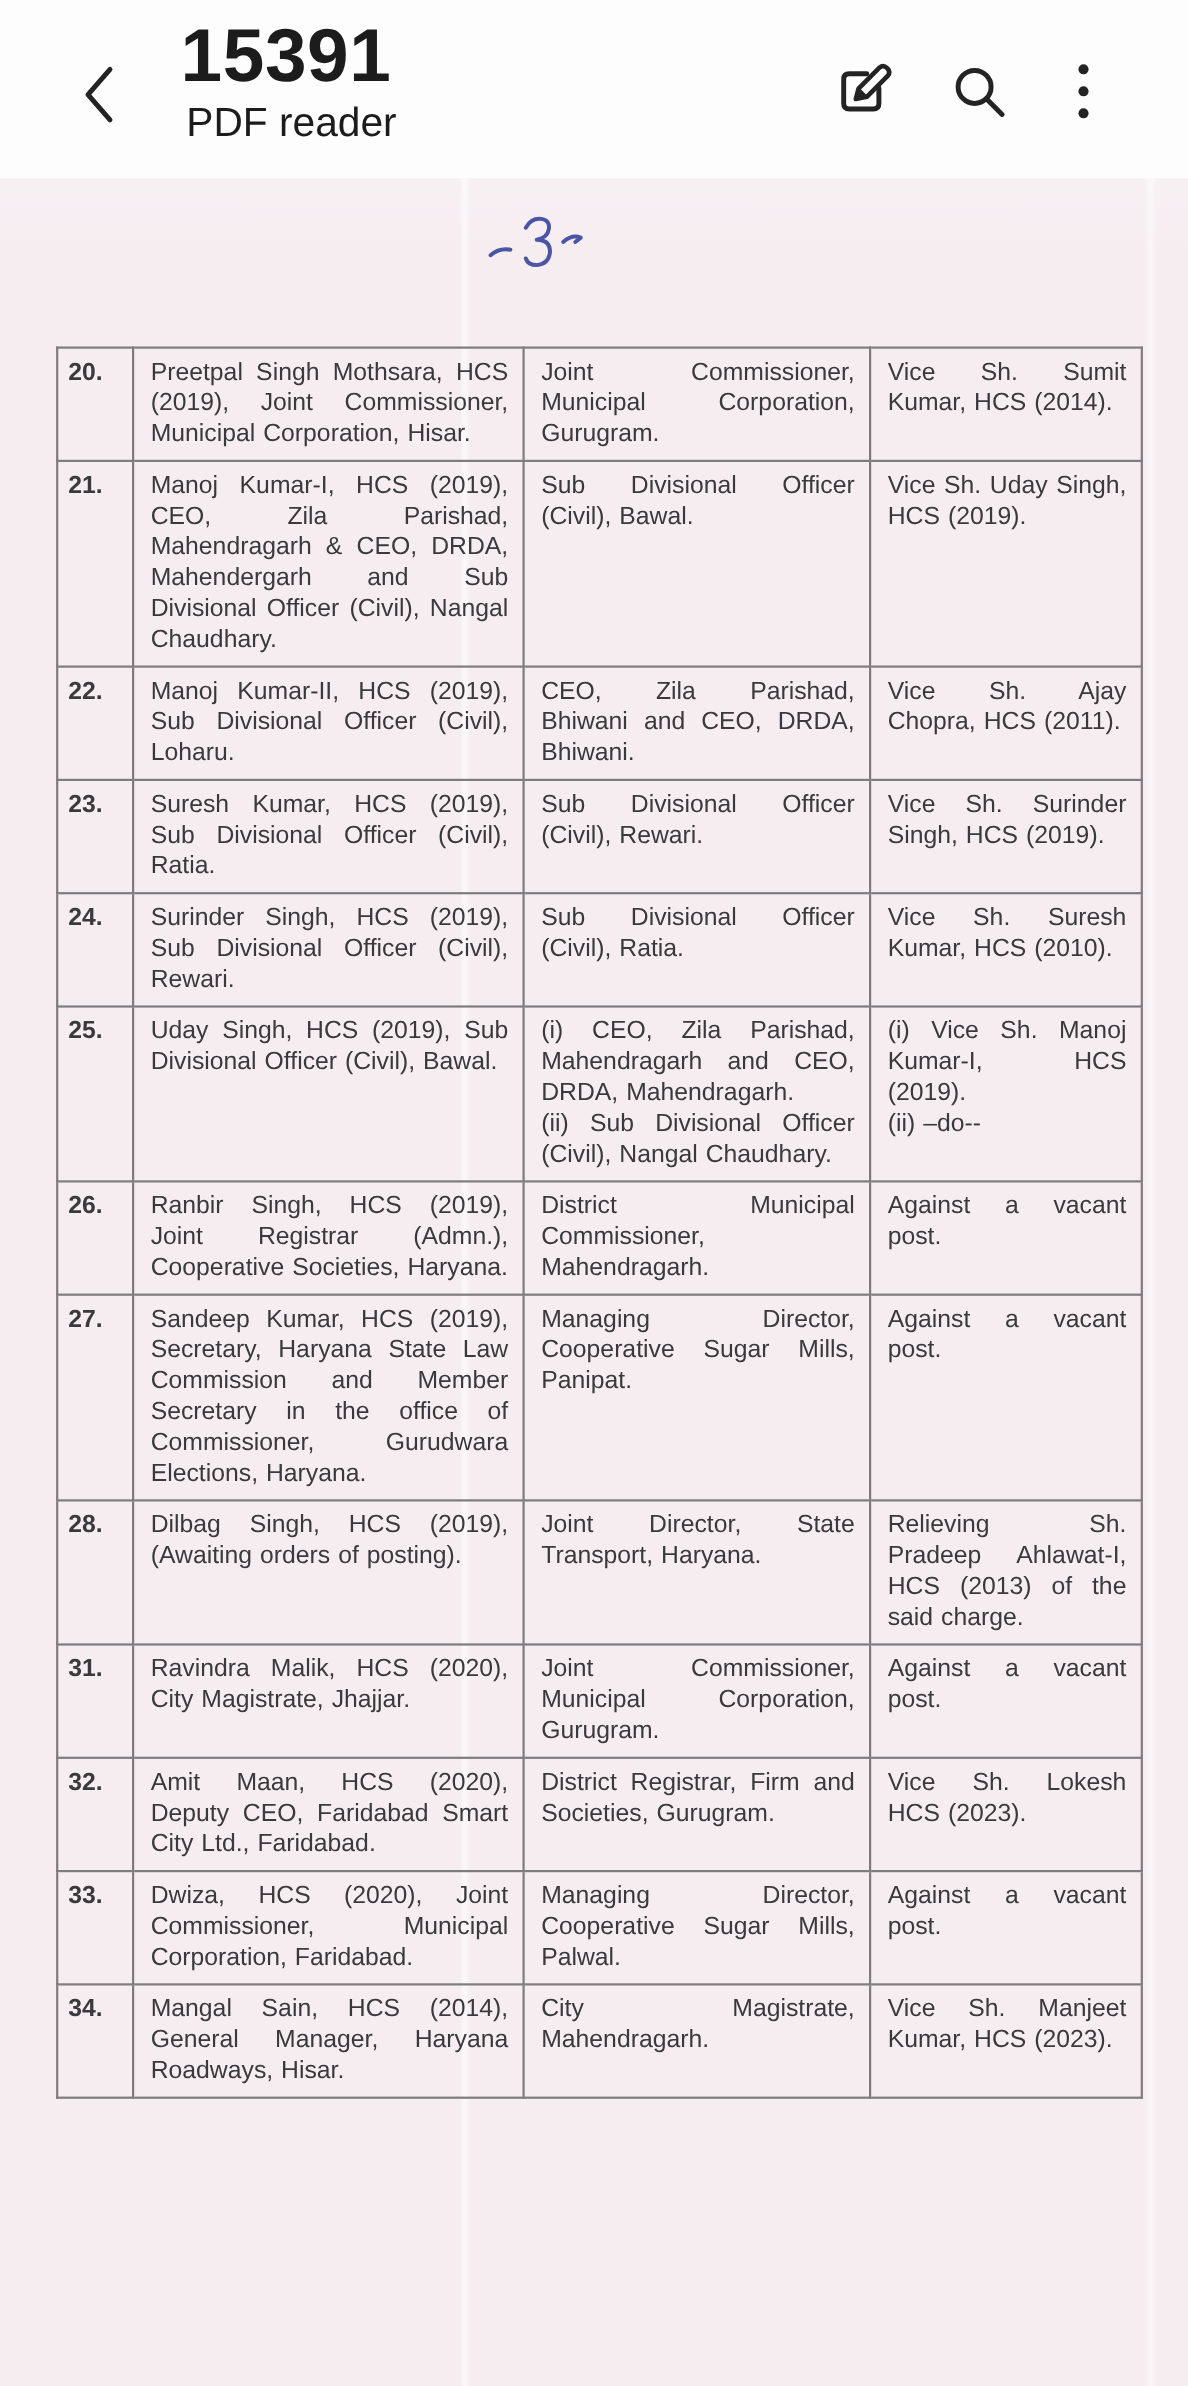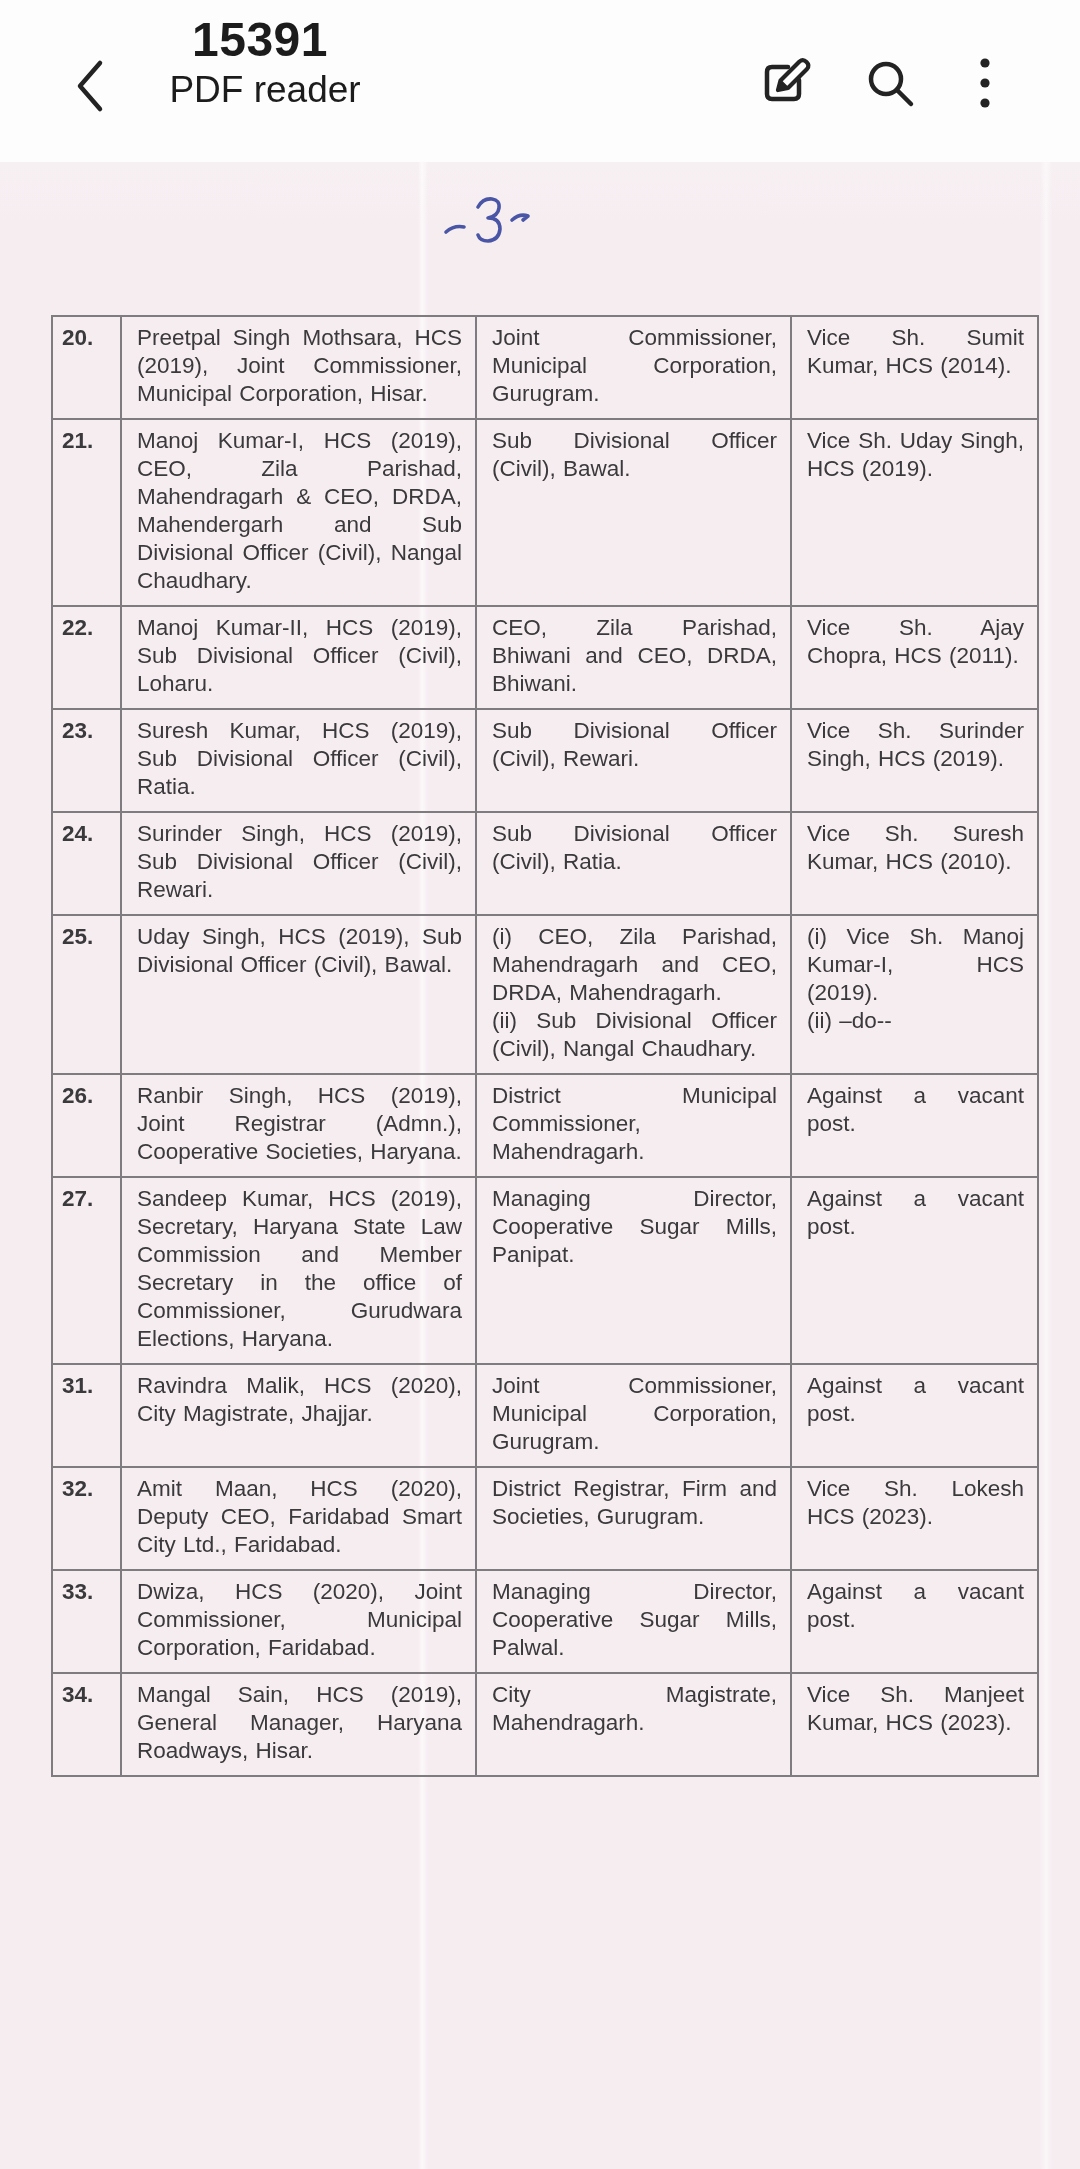--- a/index.html
+++ b/index.html
@@ -22,21 +22,21 @@
     position: absolute; left: 62px; top: 52px;
     width: 56px; height: 70px;
     display: flex; align-items: center; justify-content: center;
     background: none; border: none; padding: 0; cursor: pointer;
   }
   .title-block {
     position: absolute; left: 100px; top: 14px; width: 320px;
     display: flex; flex-direction: column; align-items: center;
   }
   .doc-title {
-    font-size: 48px; font-weight: 700; color: #1c1c1c;
+    font-size: 68px; font-weight: 700; color: #1c1c1c;
     line-height: 1.1; letter-spacing: 0.5px;
   }
   .doc-subtitle {
     font-size: 37px; font-weight: 400; color: #1c1c1c;
     line-height: 1.0; margin-top: 4px; margin-left: 10px;
   }
   .header-icon-btn {
     position: absolute; top: 52px;
     width: 64px; height: 64px;
     display: flex; align-items: center; justify-content: center;
@@ -217,38 +217,44 @@
     <td class="c-post">District Municipal Commissioner, Mahendragarh.</td>
     <td class="c-rem">Against a vacant post.</td>
   </tr>
         <tr>
     <td class="c-no">27.</td>
     <td class="c-off">Sandeep Kumar, HCS (2019), Secretary, Haryana State Law Commission and Member Secretary in the office of Commissioner, Gurudwara Elections, Haryana.</td>
     <td class="c-post">Managing Director, Cooperative Sugar Mills, Panipat.</td>
     <td class="c-rem">Against a vacant post.</td>
   </tr>
         <tr>
+    <td class="c-no">28.</td>
+    <td class="c-off">Dilbag Singh, HCS (2019), (Awaiting orders of posting).</td>
+    <td class="c-post">Joint Director, State Transport, Haryana.</td>
+    <td class="c-rem">Relieving Sh. Pradeep Ahlawat-I, HCS (2013) of the said charge.</td>
+  </tr>
+        <tr>
     <td class="c-no">31.</td>
     <td class="c-off">Ravindra Malik, HCS (2020), City Magistrate, Jhajjar.</td>
     <td class="c-post">Joint Commissioner, Municipal Corporation, Gurugram.</td>
     <td class="c-rem">Against a vacant post.</td>
   </tr>
         <tr>
     <td class="c-no">32.</td>
     <td class="c-off">Amit Maan, HCS (2020), Deputy CEO, Faridabad Smart City Ltd., Faridabad.</td>
     <td class="c-post">District Registrar, Firm and Societies, Gurugram.</td>
     <td class="c-rem">Vice Sh. Lokesh HCS (2023).</td>
   </tr>
         <tr>
     <td class="c-no">33.</td>
     <td class="c-off">Dwiza, HCS (2020), Joint Commissioner, Municipal Corporation, Faridabad.</td>
     <td class="c-post">Managing Director, Cooperative Sugar Mills, Palwal.</td>
     <td class="c-rem">Against a vacant post.</td>
   </tr>
         <tr>
     <td class="c-no">34.</td>
-    <td class="c-off">Mangal Sain, HCS (2019), General Manager, Haryana Roadways, Hisar.</td>
+    <td class="c-off">Mangal Sain, HCS (2014), General Manager, Haryana Roadways, Hisar.</td>
     <td class="c-post">City Magistrate, Mahendragarh.</td>
     <td class="c-rem">Vice Sh. Manjeet Kumar, HCS (2023).</td>
   </tr>
       </tbody>
   </table>
 </div>
 
 </body></html>

